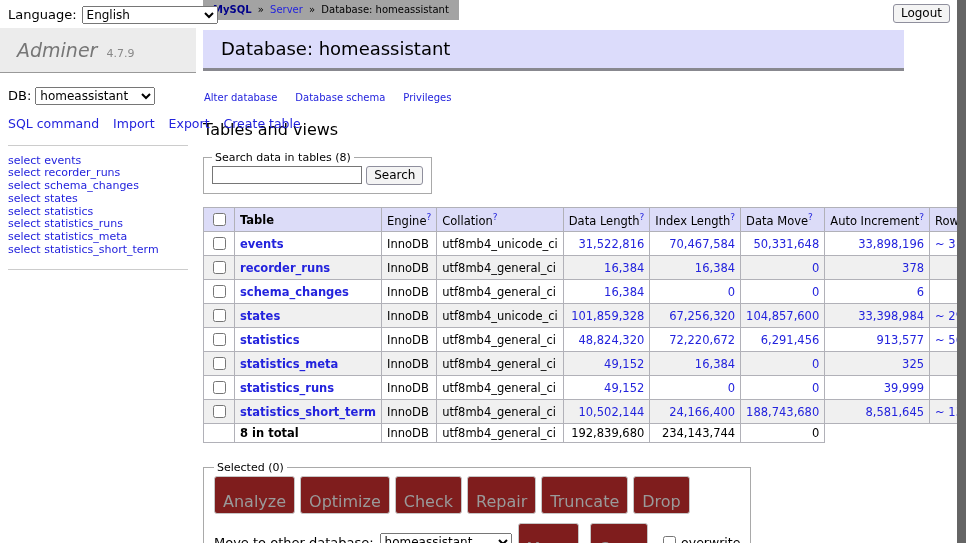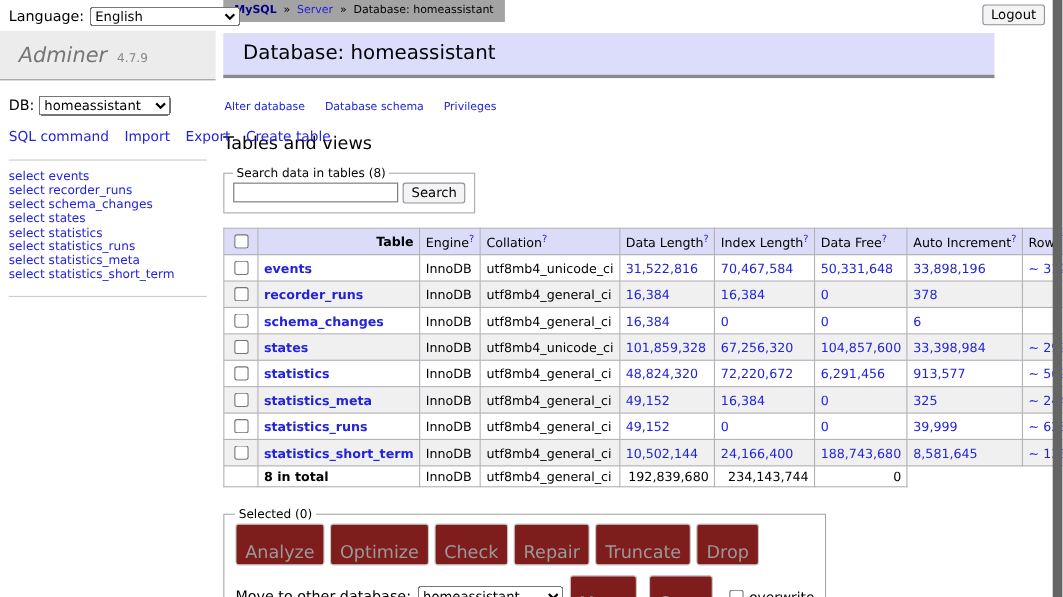--- a/index.html
+++ b/index.html
@@ -36,29 +36,29 @@
   .alink { margin-right:18px; }
   h3.section-title { font-weight:normal; font-size:16px; margin:17px 0 0; }
 
   fieldset { display:inline-block; border:1px solid #a9a9a9; margin:12px 0 0; padding:2px 8px 8px; }
   legend { font-size:11px; padding:0 3px; }
   .search-input { width:150px; font-size:12px; padding:1px 2px; border:1px solid #767676; }
 
   table.data { border-collapse:collapse; margin-top:13px; font-size:11.5px; }
   .data th, .data td { border:1px solid #b1b1b8; padding:2px 5px; height:13px; white-space:nowrap; }
   .data thead th { background:#dcdcf8; font-weight:normal; text-align:left; }
-  .data thead th.col-table { font-weight:bold; text-align:right; }
+  .data thead th.col-table { font-weight:bold; text-align:left; }
   .data thead sup a { font-size:9px; }
   .cb-cell { width:15px; text-align:center; padding:1px 2px; }
   .data th:nth-child(2){min-width:118px} .data th:nth-child(3){min-width:40px}
   .data th:nth-child(4){min-width:98px}  .data th:nth-child(5){min-width:64px}
   .data th:nth-child(6){min-width:66px}  .data th:nth-child(7){min-width:56px}
   .data th:nth-child(8){min-width:78px}  .data th:nth-child(9){min-width:48px}
   .data th:nth-child(10){min-width:50px}
-  .num { text-align:left; }
+  .num { text-align:right; }
   .num-black { text-align:right; color:#000; }
   tr.even td { background:#f0f0f0; }
   .tname { font-weight:bold;text-align:center; }
   .total-label { font-weight:bold; }
 
   .sel-fieldset { margin-top:18px; padding:2px 10px 10px; }
   .gbtn { font-size:16px; padding:15px 8px 2px; margin-right:5px; background:#7f1d1d; border:1px solid #c6c6c6; border-radius:3px; color:#9a9a9a; }
   .move-row { margin-top:9px; font-size:13px; display:flex; align-items:center; gap:6px; }
   .move-row select { width:132px; font-size:12px; }
   .ow-label { font-size:12.5px; display:flex; align-items:center; gap:2px; }
@@ -120,21 +120,21 @@
 
   <table class="data">
     <thead>
         <tr>
           <th class="cb-cell"><input type="checkbox" style=""></th>
           <th class="col-table"><span>Table</span></th>
           <th><span>Engine</span><sup><a>?</a></sup></th>
           <th><span>Collation</span><sup><a>?</a></sup></th>
           <th><span>Data Length</span><sup><a>?</a></sup></th>
           <th><span>Index Length</span><sup><a>?</a></sup></th>
-          <th><span>Data Free</span><sup><a>?</a></sup></th>
+          <th><span>Data Move</span><sup><a>?</a></sup></th>
           <th><span>Auto Increment</span><sup><a>?</a></sup></th>
           <th><span>Rows</span><sup><a>?</a></sup></th>
         </tr>
       </thead>
     <tbody>
         <tr class="odd">
           <td class="cb-cell"><input type="checkbox" style=""></td>
           <td><a class="tname">events</a></td>
           <td>InnoDB</td>
           <td>utf8mb4_unicode_ci</td>

